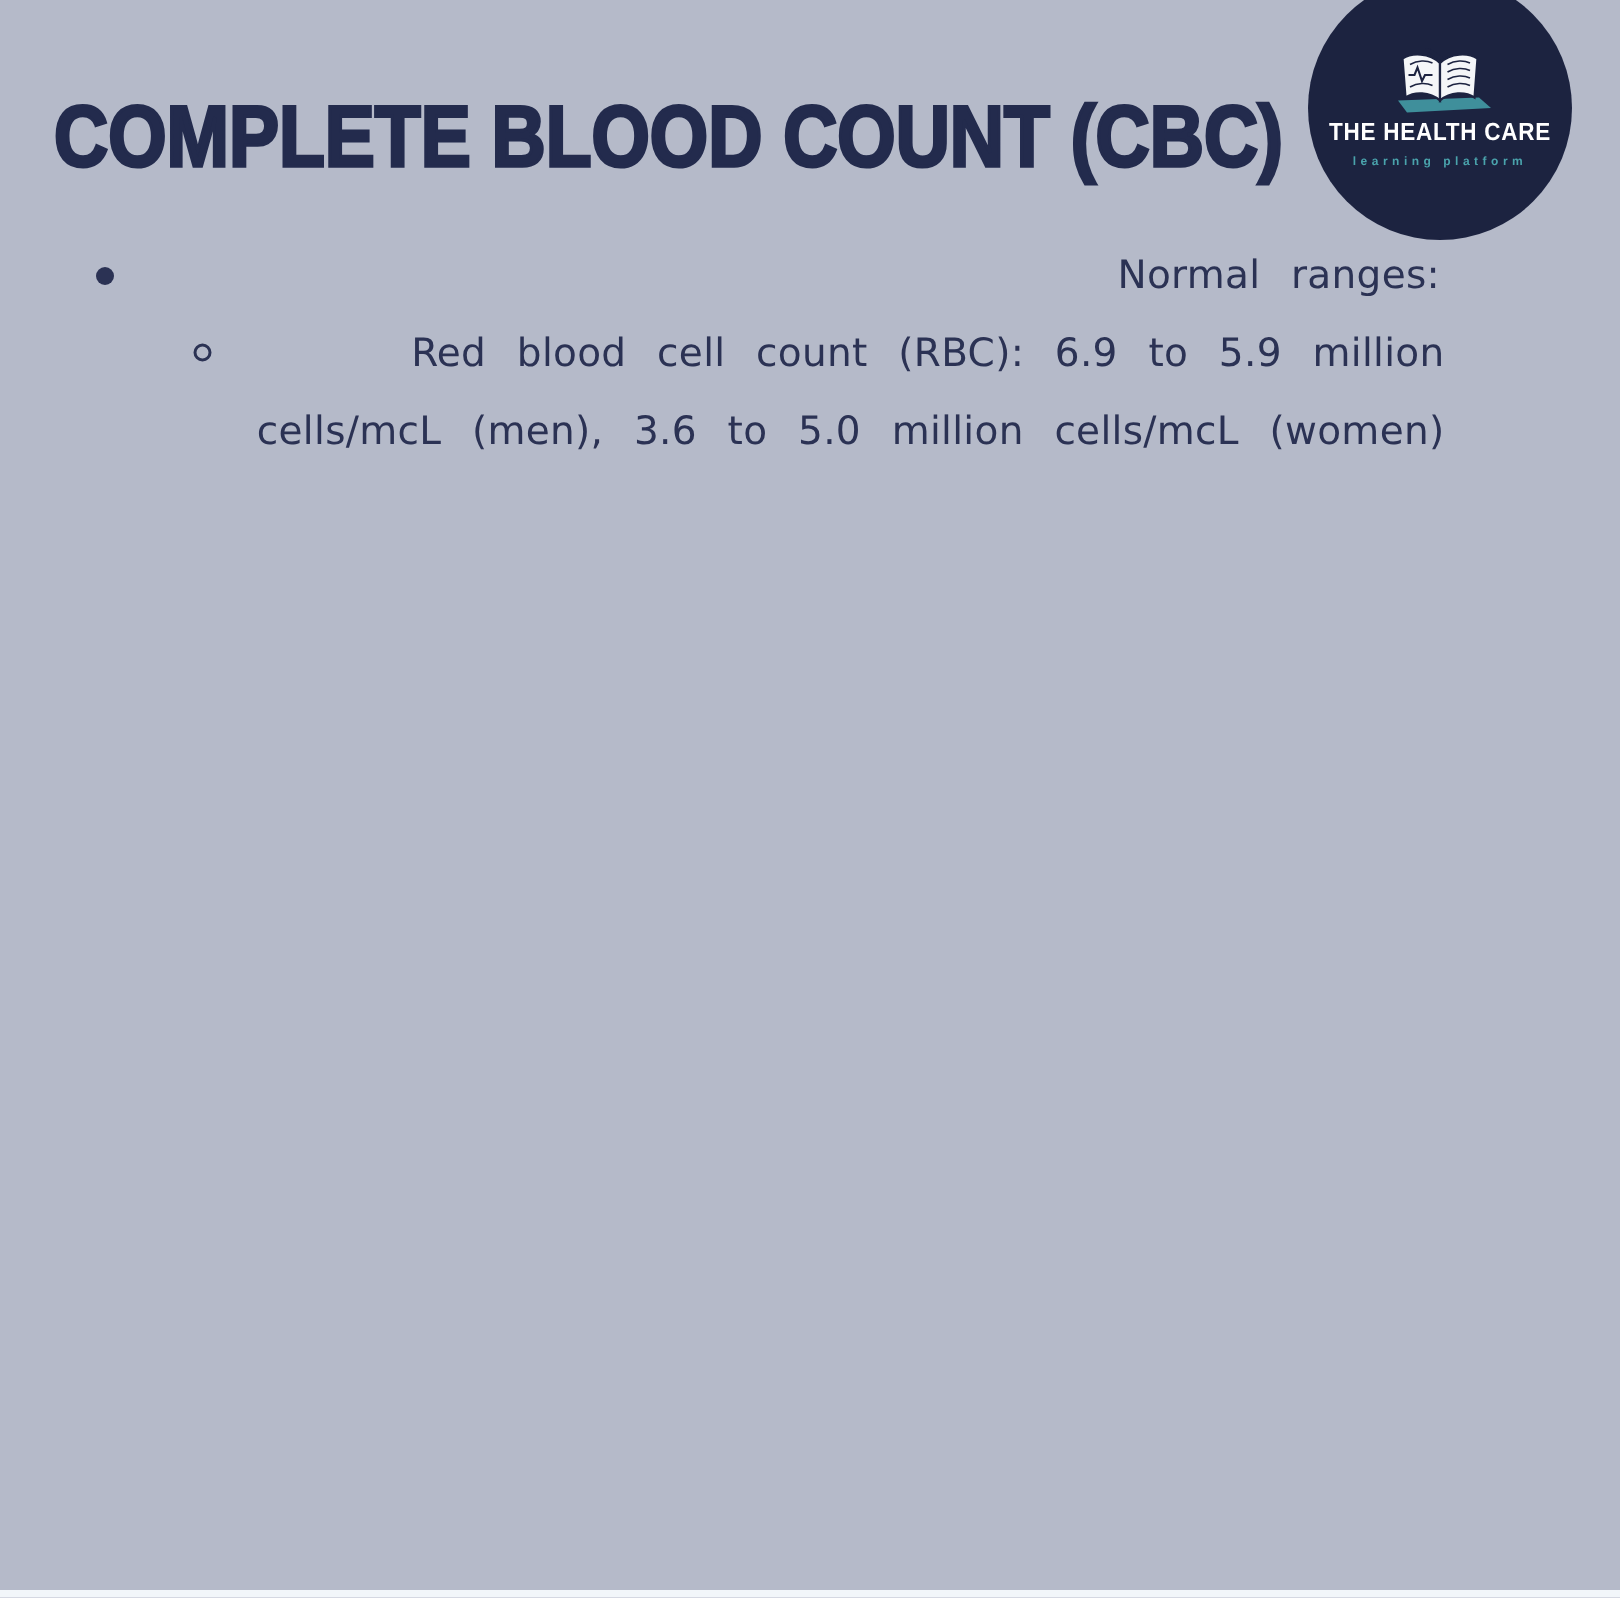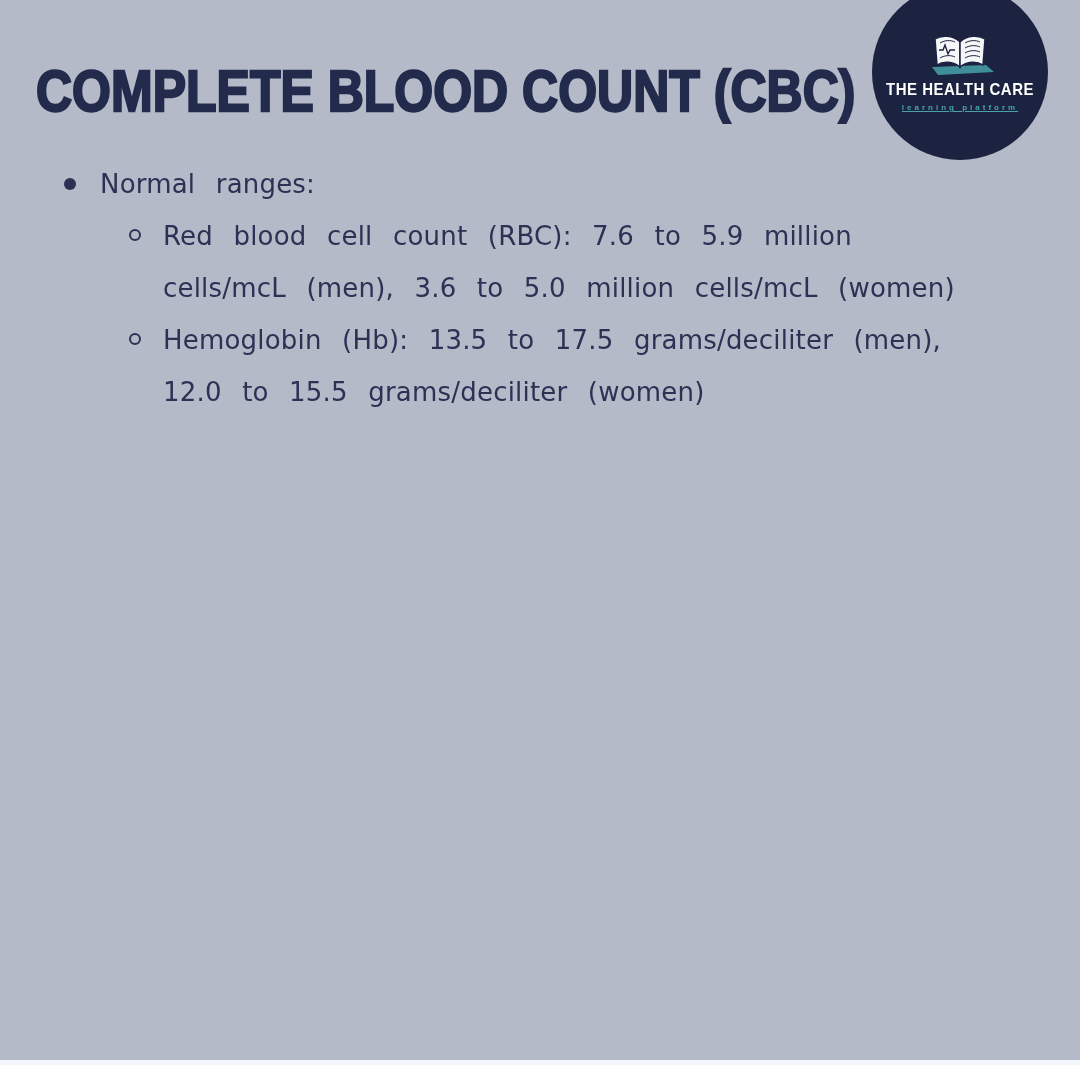--- a/index.html
+++ b/index.html
@@ -58,36 +58,35 @@
     white-space: nowrap;
   }
   .logo .brand-tagline {
     margin-top: 6px;
     font-family: "Liberation Sans", sans-serif;
     font-weight: bold;
     font-size: 8px;
     letter-spacing: 3px;
     color: #4aa3ac;
     white-space: nowrap;
-    text-decoration: underline;
   }
 
   
   .content {
     position: absolute;
     left: 100px;
     top: 158px;
     width: 870px;
     font-size: 26px;
     line-height: 52px;
     letter-spacing: 0.2px;
     word-spacing: 12px;
     color: #2b3254;
   }
-  ul { list-style: none; }
+  ul { list-style: none; text-align: right; }
   li { position: relative; }
   .l1 > li > .li-text { display: block; max-width: 860px; }
   .dot-marker {
     position: absolute;
     left: -36px;
     top: 20px;
     width: 12px;
     height: 12px;
     border-radius: 50%;
     background: #2b3254;
@@ -146,25 +145,21 @@
   </div>
 
   <div class="content">
     <ul class="l1">
       <li>
         <span class="dot-marker"></span>
         <span class="li-text">Normal ranges:</span>
         <ul class="l2">
           <li>
             <span class="circle-marker"></span>
-            <span class="li-text">Red blood cell count (RBC): 7.6 to 5.9 million cells/mcL (men), 3.6 to 5.0 million cells/mcL (women)</span>
-          </li>
-          <li>
-            <span class="circle-marker"></span>
-            <span class="li-text">Hemoglobin (Hb): 13.5 to 17.5 grams/deciliter (men), 12.0 to 15.5 grams/deciliter (women)</span>
+            <span class="li-text">Red blood cell count (RBC): 6.9 to 5.9 million cells/mcL (men), 3.6 to 5.0 million cells/mcL (women)</span>
           </li>
         </ul>
       </li>
     </ul>
   </div>
 
   <div class="bottom-strip"></div>
 
 </div>
 

